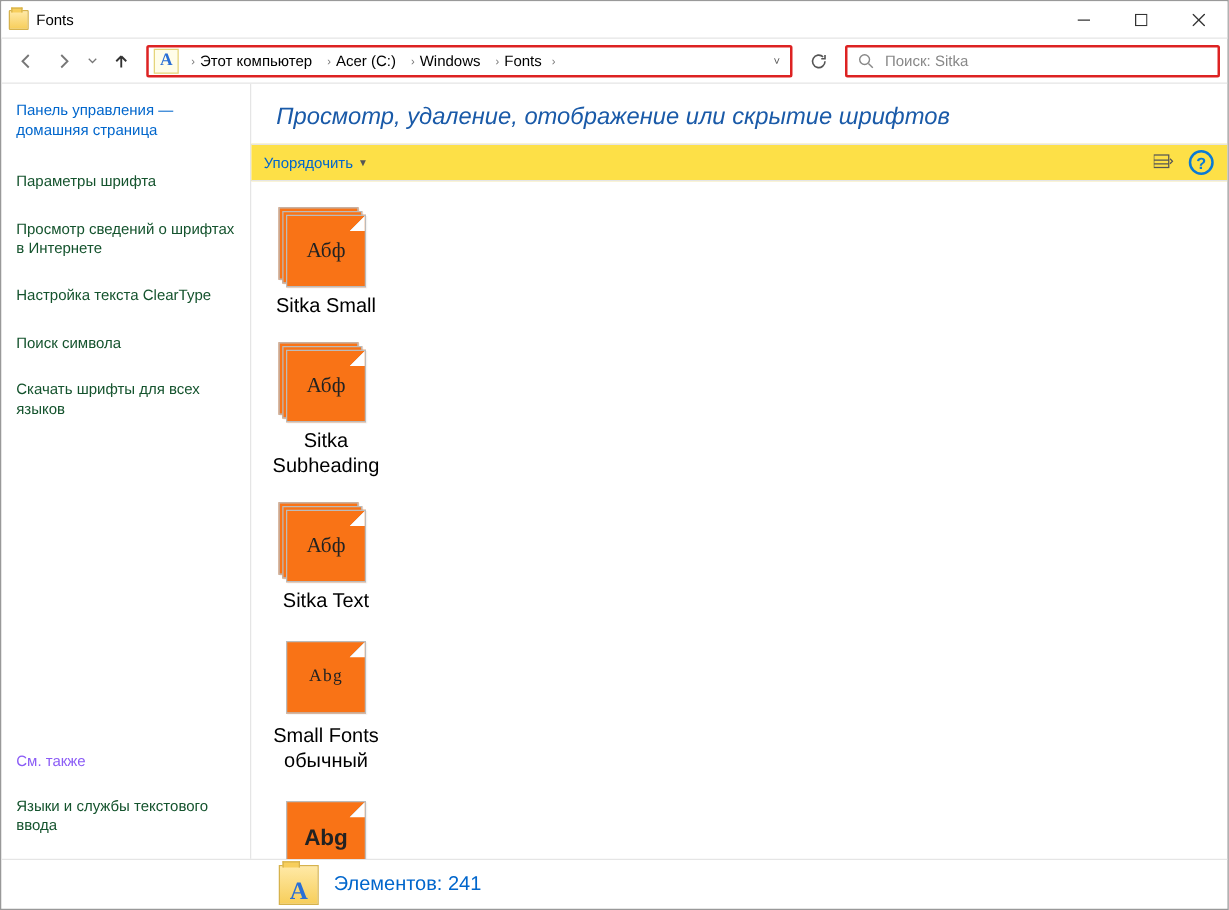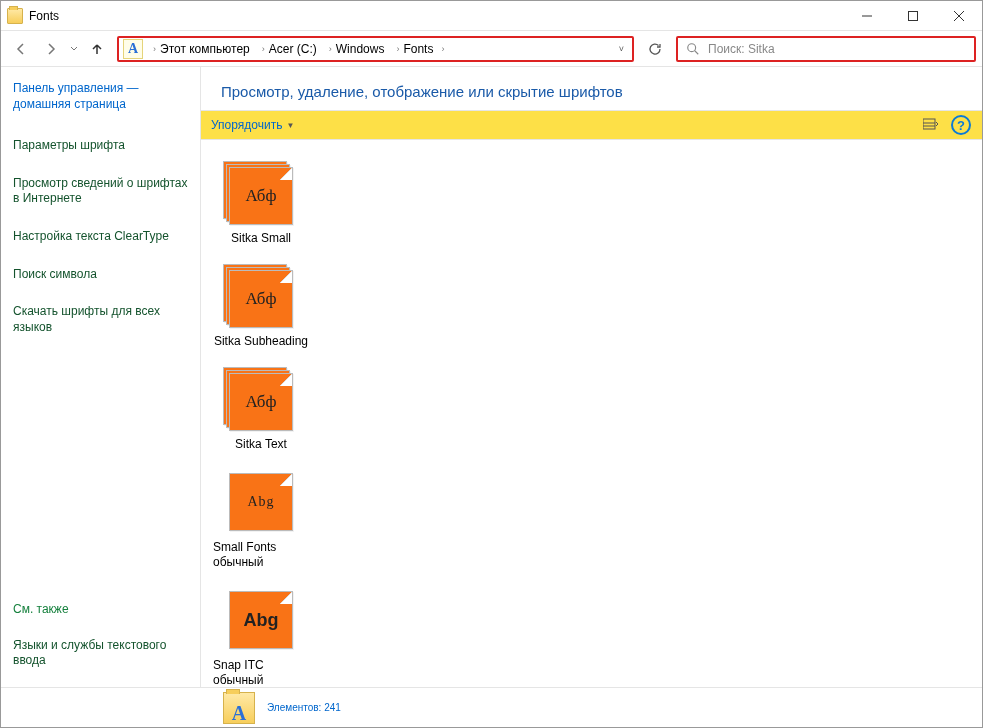--- a/index.html
+++ b/index.html
@@ -26,52 +26,52 @@
 .refresh { width: 30px; height: 26px; display:flex; align-items:center; justify-content:center; color:#555; margin-right:4px; }
 .search-wrap { width: 300px; height: 26px; border: 2px solid #d22; border-radius: 2px; display:flex; align-items:center; padding:0 8px; color:#888; gap:8px; }
 .search-wrap svg { width:14px; height:14px; color:#888; }
 
 
 .main { display: flex; height: calc(100% - 30px - 36px - 40px); }
 .sidebar { width: 200px; border-right: 1px solid #e5e5e5; padding: 14px 12px; display:flex; flex-direction:column; gap: 2px; }
 .sidebar .heading { color: #0066cc; margin-bottom: 8px; line-height: 1.3; }
 .sidebar .link { color: #14532d; padding: 4px 0; line-height: 1.3; cursor: pointer; margin-top: 12px; }
 .sidebar .spacer-v { flex:1; }
-.sidebar .see-also { color: #15803d; margin-bottom: 4px; margin-top: 40px; }
+.sidebar .see-also { color: #8b5cf6; margin-bottom: 4px; margin-top: 40px; }
 
 .content { flex: 1; display: flex; flex-direction: column; overflow: hidden; }
-.page-title { font-size: 15px; color: #1a5aa8; padding: 16px 20px 10px; font-weight: 400; }
+.page-title { font-size: 19px; color: #1a5aa8; padding: 16px 20px 10px; font-weight: 400; font-style: italic; }
 .toolbar { height: 30px; border-top: 1px solid #e5e5e5; border-bottom: 1px solid #e5e5e5; background: #fde047; display:flex; align-items:center; padding: 0 10px; gap: 8px; }
 .toolbar .organize { color: #0066cc; display:flex; align-items:center; gap:4px; }
 .toolbar .organize .caret { font-size: 8px; color:#555; }
 .toolbar .tspacer { flex:1; }
 .toolbar .tb-icon { width:22px; height:22px; display:flex; align-items:center; justify-content:center; color:#555; }
 .toolbar .help { color:#0a7ad6; font-weight:bold; width:20px; height:20px; border-radius:50%; border:2px solid #0a7ad6; display:flex; align-items:center; justify-content:center; font-size:13px; }
 
 .grid { flex:1; overflow:auto; padding: 12px 6px; }
 .font-item { width: 106px; display:flex; flex-direction:column; align-items:center; margin: 4px 1px 8px; padding: 4px; border: 1px solid transparent; }
 .thumb { width: 76px; height: 64px; position: relative; margin-bottom: 6px; }
 .sheet { position:absolute; width: 64px; height: 58px; background:#f97316; border:1px solid #bbb; box-shadow: 1px 1px 0 rgba(0,0,0,0.05); display:flex; align-items:center; justify-content:center; font-size:17px; color:#222; }
 .sheet.s1 { top:0; left:0; }
 .sheet.s2 { top:3px; left:3px; }
 .sheet.s3 { top:6px; left:6px; }
 .thumb.single .sheet.s3 { top:3px; left:6px; }
 .thumb .corner { position:absolute; top:0; right:0; width:12px; height:12px; background: linear-gradient(135deg, transparent 48%, #ddd 50%, #fff 52%); }
-.font-label { text-align:left; font-size:12px; line-height:1.25; color:#000; max-width:100px; }
+.font-label { text-align:center; font-size:16px; line-height:1.25; color:#000; max-width:100px; }
 
 .preview-sitka { font-family: Georgia, serif; }
 .preview-small { font-family: Tahoma; font-size:14px; letter-spacing:1px; }
 .preview-snap { font-family: Impact, sans-serif; font-weight:900; font-size:18px; }
 
 
 .statusbar { height: 40px; border-top: 1px solid #e5e5e5; display:flex; align-items:center; padding: 0 10px; gap: 12px; }
 .statusbar .big-font-icon { width: 32px; height: 32px; background: linear-gradient(#ffe9a6, #f7ce5b); border:1px solid #d6b24c; position:relative; display:flex; align-items:flex-end; justify-content:center; }
 .statusbar .big-font-icon::before { content:""; position:absolute; top:-4px; left:2px; width:12px; height:4px; background:#f7ce5b; border:1px solid #d6b24c; border-bottom:none; }
 .statusbar .big-font-icon span { font-family: Georgia, serif; font-weight:bold; color:#2a6fd6; font-size:20px; line-height:1; }
-.statusbar .count { color:#0066cc; font-size:10px; }
+.statusbar .count { color:#0066cc; font-size:16px; }
 </style>
 </head>
 <body>
 
 <div class="titlebar">
   <div class="folder-icon"></div>
   <div class="title">Fonts</div>
   <div class="spacer"></div>
   <div class="winbtn">
     <svg viewBox="0 0 10 10">

